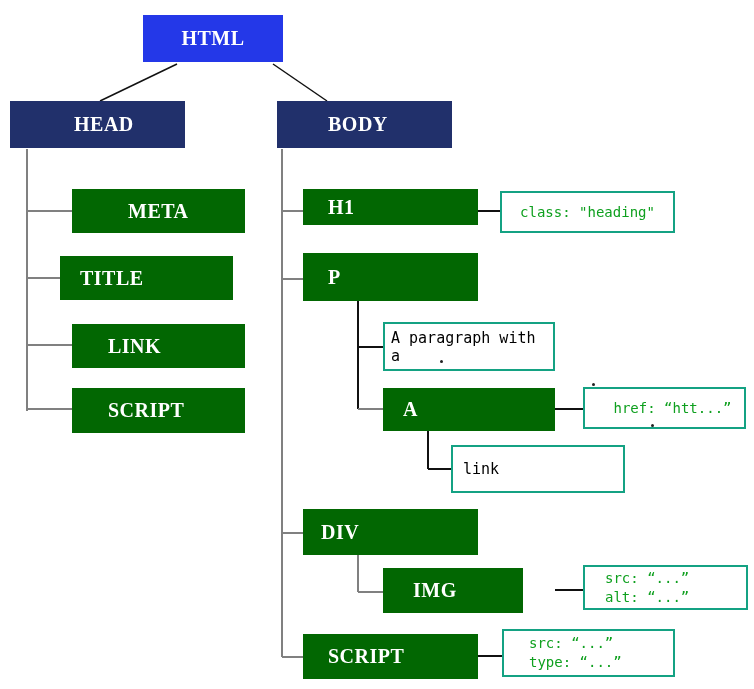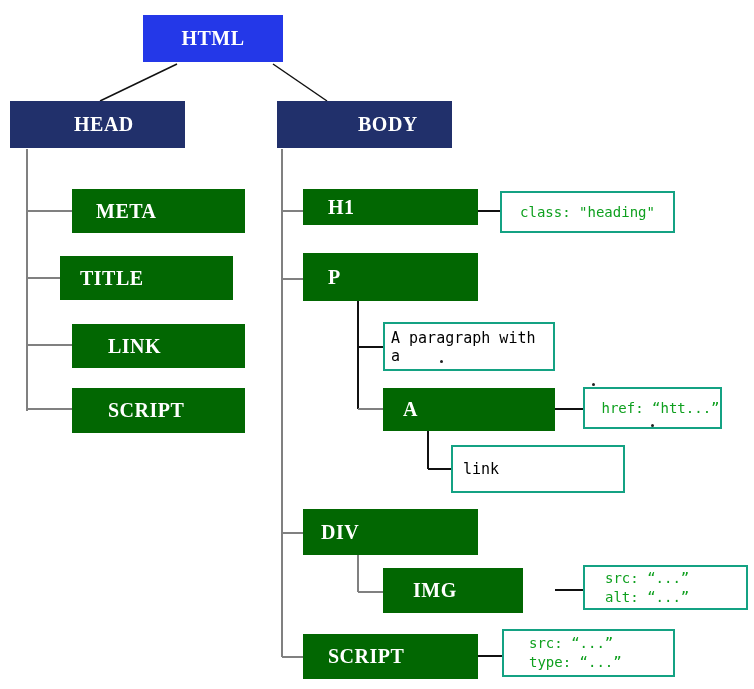--- a/index.html
+++ b/index.html
@@ -75,25 +75,25 @@
     <line x1="555" y1="590" x2="583" y2="590" stroke="var(--connector-black)" stroke-width="2"></line>
     <line x1="478" y1="656" x2="502" y2="656" stroke="var(--connector-black)" stroke-width="2"></line>
   </svg>
 
   <div class="node root" style="left:143px;top:15px;width:140px;height:47px;">
     <span>HTML</span>
   </div>
   <div class="node branch" style="left:10px;top:101px;width:175px;height:47px;padding-left:64px;">
     <span>HEAD</span>
   </div>
-  <div class="node branch" style="left:277px;top:101px;width:175px;height:47px;padding-left:81px;">
+  <div class="node branch" style="left:277px;top:101px;width:175px;height:47px;padding-left:51px;">
     <span>BODY</span>
   </div>
 
-  <div class="node element" style="left:72px;top:189px;width:173px;height:44px;padding-left:24px;">
+  <div class="node element" style="left:72px;top:189px;width:173px;height:44px;padding-left:56px;">
     <span>META</span>
   </div>
   <div class="node element" style="left:60px;top:256px;width:173px;height:44px;padding-left:20px;">
     <span>TITLE</span>
   </div>
   <div class="node element" style="left:72px;top:324px;width:173px;height:44px;padding-left:36px;">
     <span>LINK</span>
   </div>
   <div class="node element" style="left:72px;top:388px;width:173px;height:45px;padding-left:36px;">
     <span>SCRIPT</span>
@@ -121,21 +121,21 @@
   <div class="txtbox" style="left:383px;top:322px;width:172px;height:49px;padding-left:6px;">
     <span>A paragraph with a</span>
   </div>
   <div class="txtbox" style="left:451px;top:445px;width:174px;height:48px;padding-left:10px;">
     <span>link</span>
   </div>
 
   <div class="ann center" style="left:500px;top:191px;width:175px;height:42px;">
     <div>class: "heading"</div>
   </div>
-  <div class="ann center" style="left:583px;top:387px;width:139px;height:42px;padding-left:16px;">
+  <div class="ann center" style="left:583px;top:387px;width:163px;height:42px;padding-left:16px;">
     <div>href: “htt...”</div>
   </div>
   <div class="ann" style="left:583px;top:565px;width:165px;height:45px;padding-left:20px;">
     <div>src: “...”</div>
     <div>alt: “...”</div>
   </div>
   <div class="ann" style="left:502px;top:629px;width:173px;height:48px;padding-left:25px;">
     <div>src: “...”</div>
     <div>type: “...”</div>
   </div>

